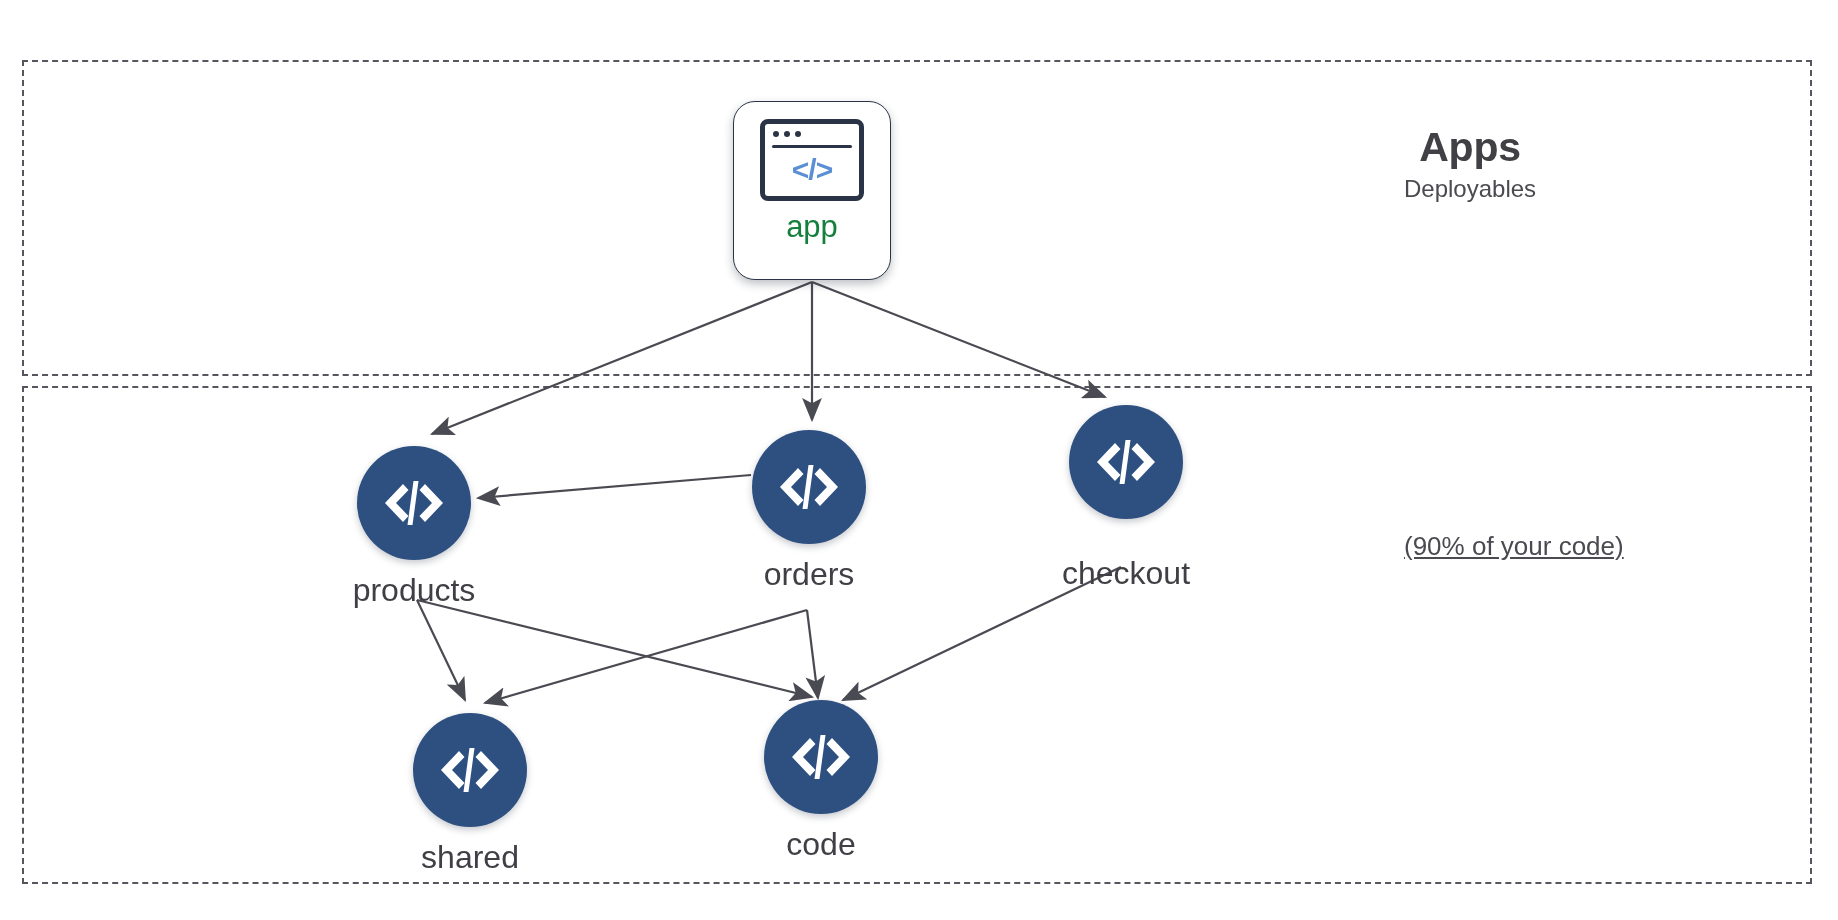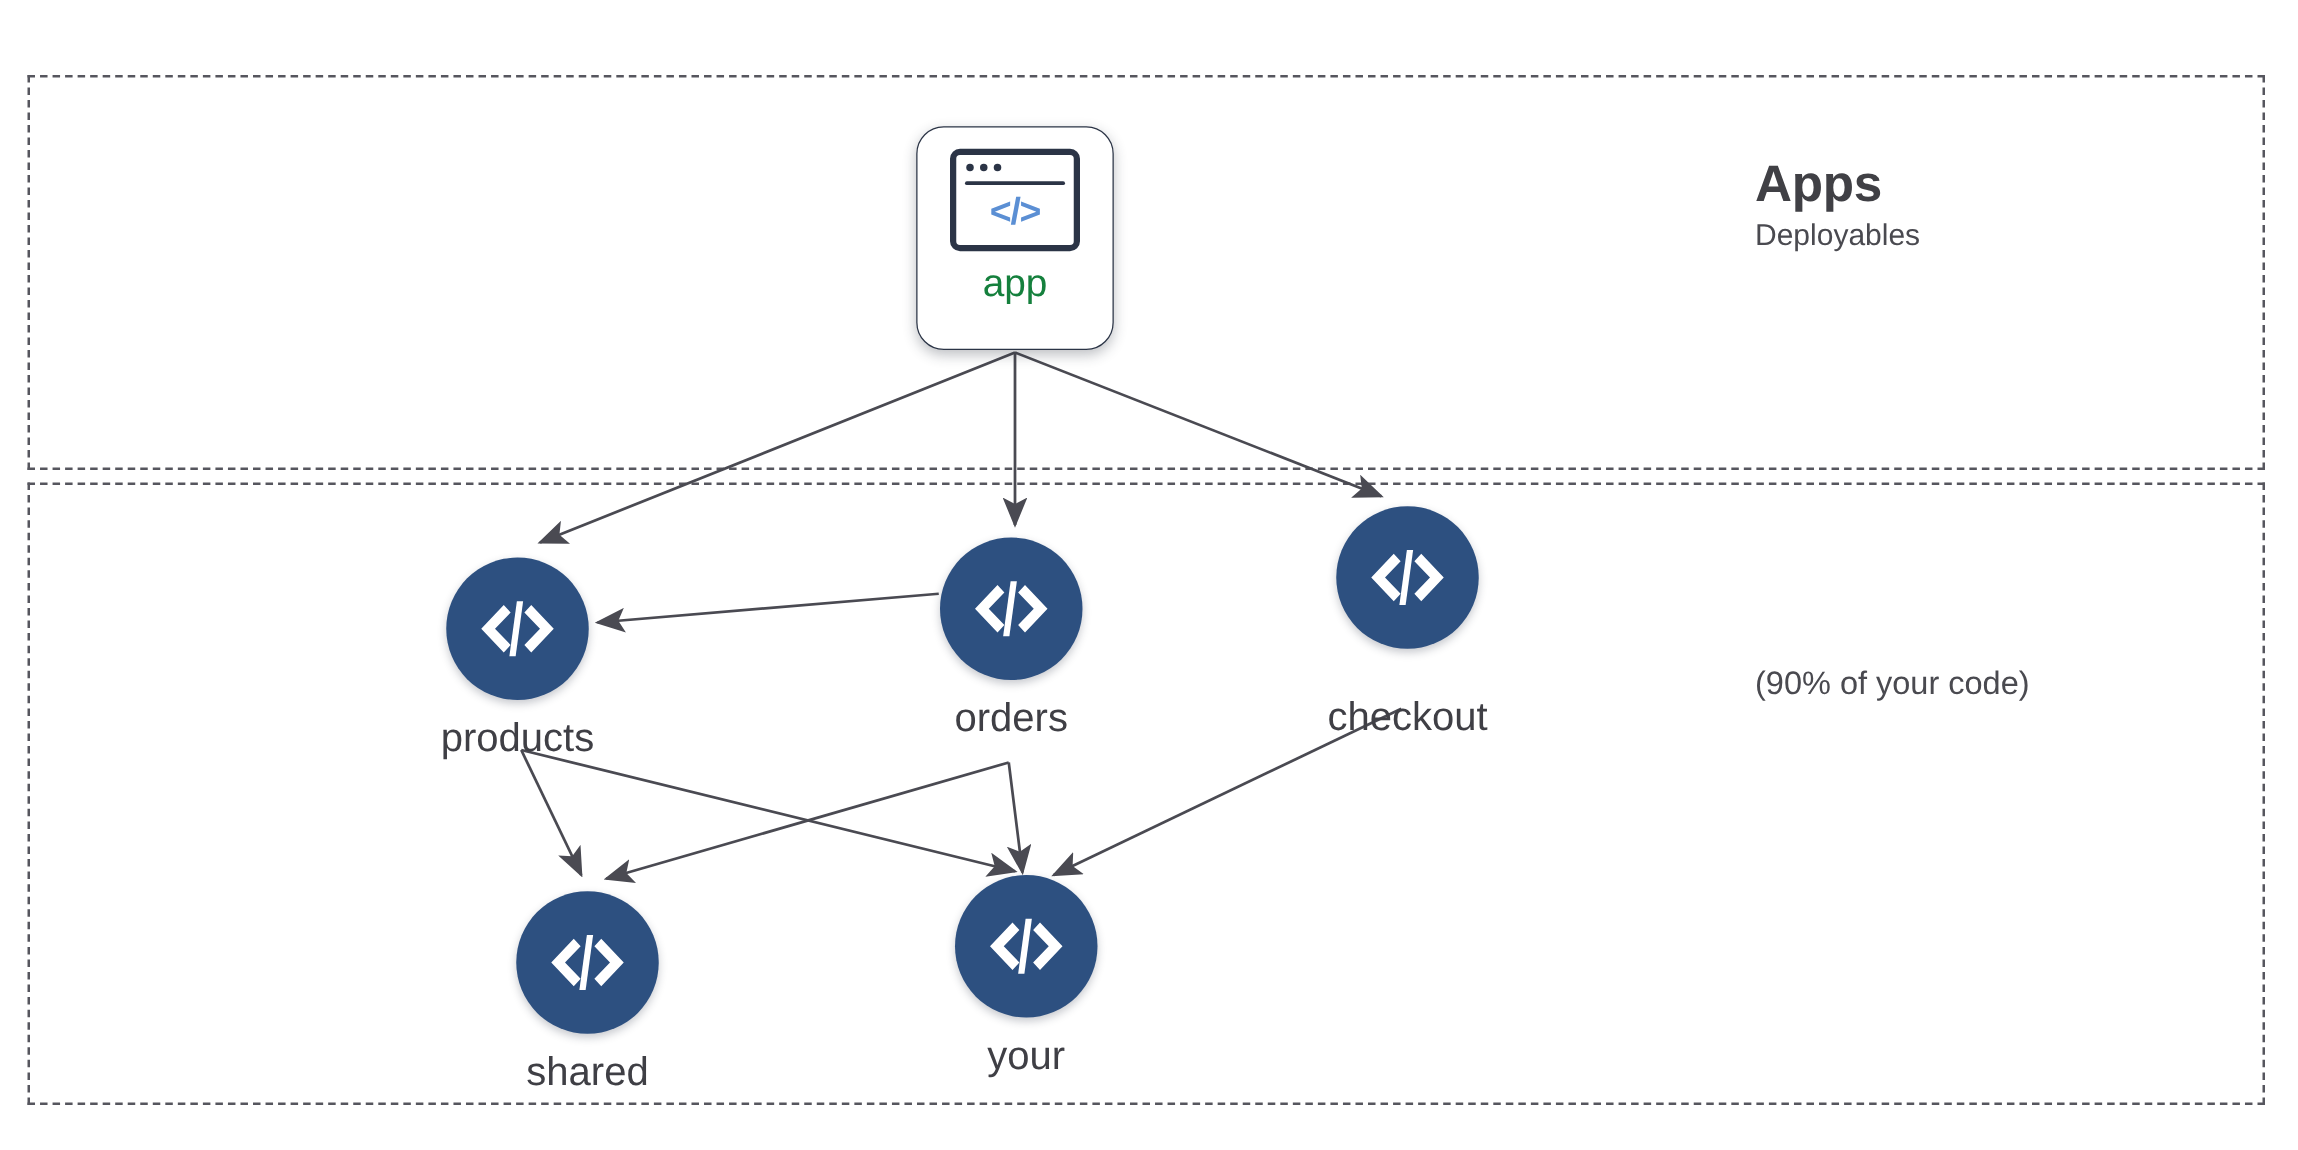--- a/index.html
+++ b/index.html
@@ -40,40 +40,41 @@
     left: 22px;
     top: 386px;
     width: 1790px;
     height: 498px;
   }
 
   
   .zone-caption {
     position: absolute;
     color: #3e3e42;
+    text-align: center;
   }
   .zone-caption .zone-title {
     font-size: 41px;
     font-weight: bold;
     letter-spacing: -0.2px;
     line-height: 1.05;
     color: #404045;
     white-space: nowrap;
   }
   .zone-caption .zone-sub {
     font-size: 24px;
     font-weight: normal;
     line-height: 1.15;
     color: #4a4a50;
     margin-top: 6px;
     white-space: nowrap;
   }
   #caption-apps { left: 1404px; top: 126px; }
   #caption-libs { left: 1404px; top: 522px; }
-  #caption-libs .zone-sub { font-size: 26px; margin-top: 10px; }
+  #caption-libs .zone-sub { font-size: 26px; margin-top: 10px; text-decoration: underline; }
 
   
   #edge-layer {
     position: absolute;
     left: 0; top: 0;
     width: 1838px;
     height: 920px;
     pointer-events: none;
   }
 
@@ -273,16 +274,16 @@
   </div>
 
   <div class="lib-node">
     <div class="lib-circle" style="left:764px; top:700px; width:114px; height:114px;">
       <svg width="66" height="50" viewBox="0 0 66 50">
         <path d="M22 6 L4 25 L22 44 L27.5 38 L15 25 L27.5 12 Z" fill="#ffffff"></path>
         <path d="M44 6 L62 25 L44 44 L38.5 38 L51 25 L38.5 12 Z" fill="#ffffff"></path>
         <path d="M37.5 3 L31.5 47 L26.5 47 L32.5 3 Z" fill="#ffffff"></path>
       </svg>
     </div>
-    <div class="lib-label" style="left:701px; top:828px; width:240px;">your</div>
+    <div class="lib-label" style="left:701px; top:828px; width:240px;">code</div>
   </div>
 
 </div>
 
 </body></html>

